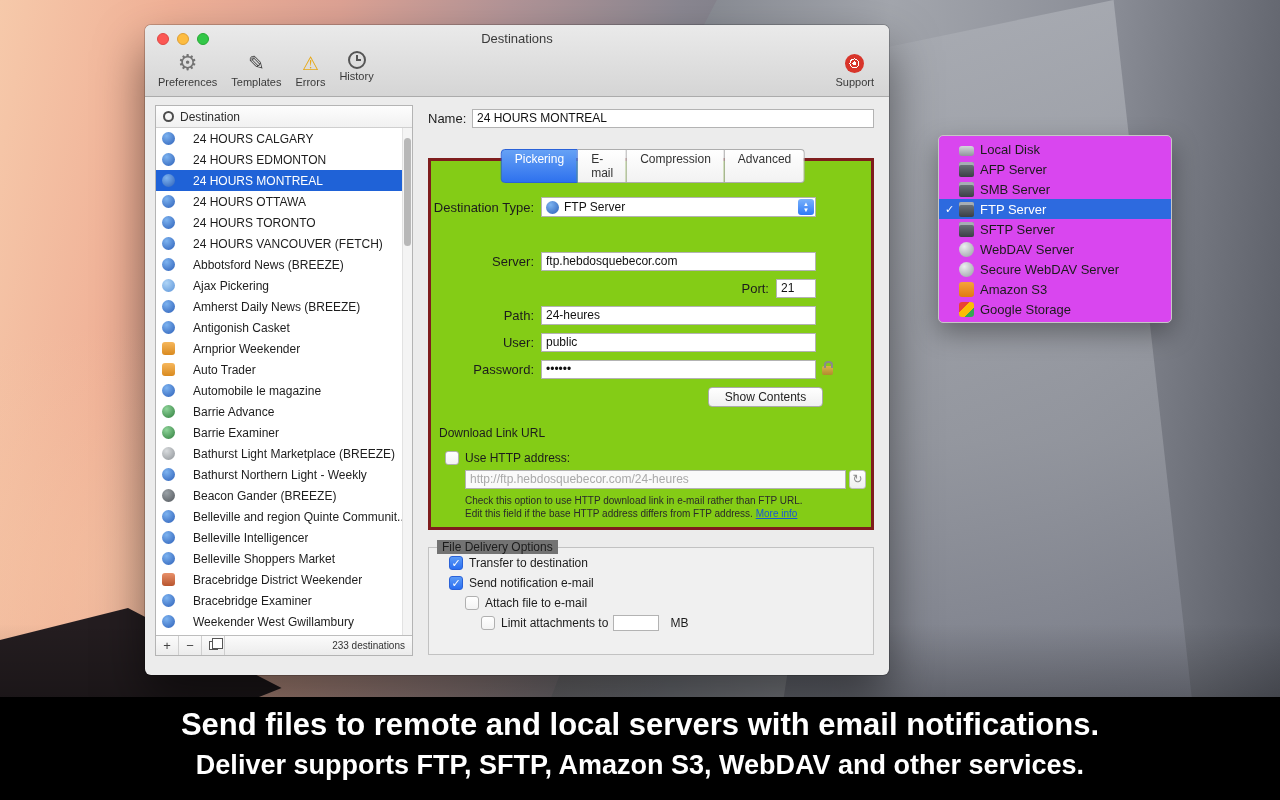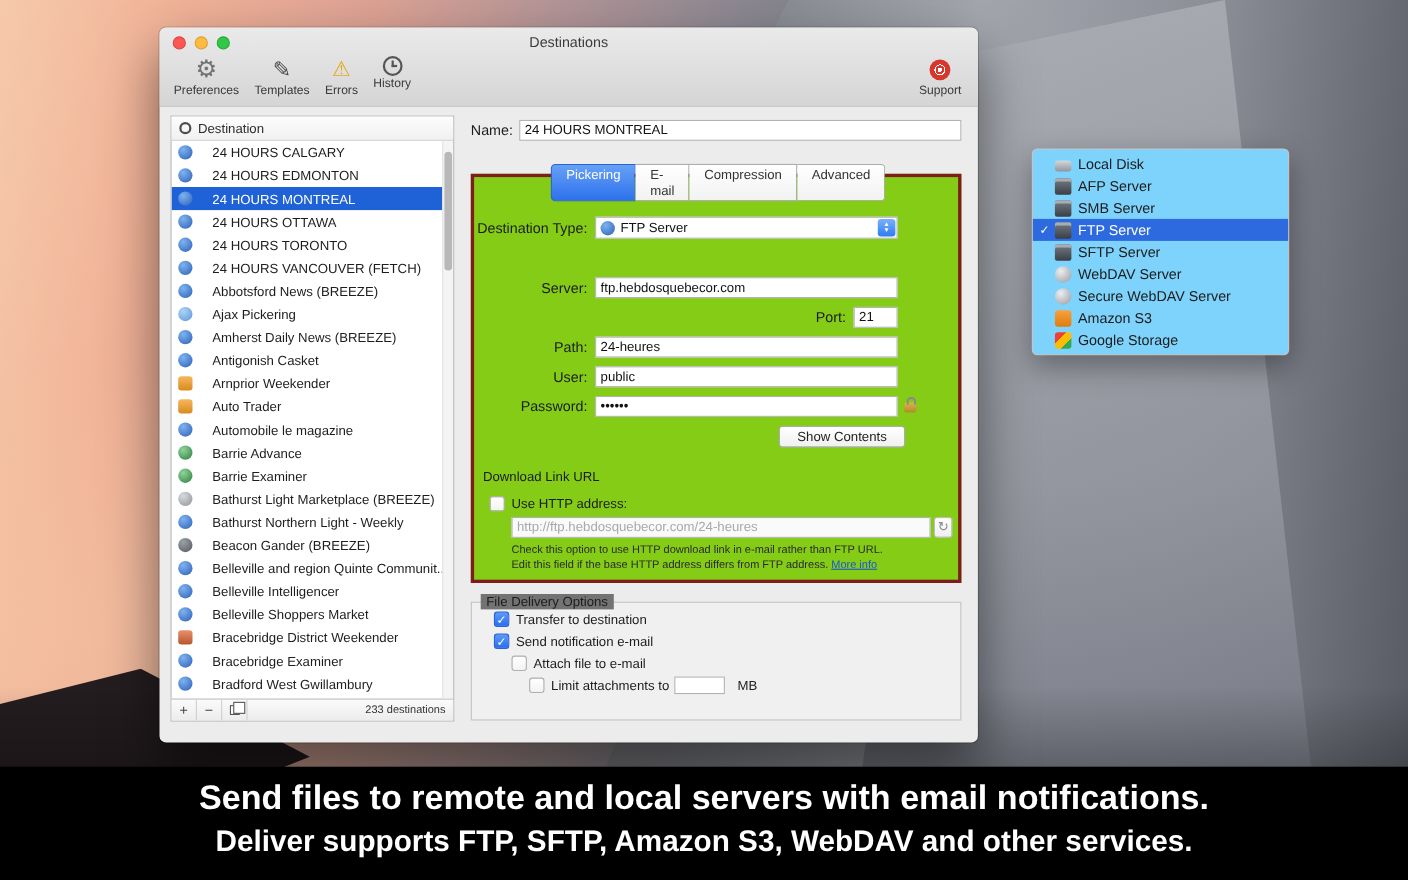--- a/index.html
+++ b/index.html
@@ -147,21 +147,21 @@
     border:1px solid #c2c2c2; background:#f0f0f0; padding-top:5px; }
   .fdo-legend { position:absolute; top:-8px; left:8px; background:#737373;
     padding:0 5px; font-size:12px; color:#1c1c1c; }
   .opt { display:flex; align-items:center; height:20px; margin-left:20px; font-size:12px; color:#1c1c1c; }
   .opt.i1 { margin-left:36px; }
   .opt.i2 { margin-left:52px; }
   .mini { width:46px; height:16px; border:1px solid #b3b3b3; background:#fff; margin:0 5px;
     font-size:12px; padding:0 3px; font-family:"Liberation Sans",sans-serif; }
 
   
-  .popup { position:absolute; left:938px; top:135px; width:234px; background:#7dd3fc;
+  .popup { position:absolute; left:938px; top:135px; width:234px; background:#d946ef;
     border:1px solid #c6c6c6; border-radius:5px; padding:3px 0; z-index:50;
     box-shadow:0 10px 26px rgba(0,0,0,.35); }
   .mrow { height:20px; display:flex; align-items:center; font-size:13px; color:#1c1c1c; padding:0 6px; }
   .mrow.sel { background:#2d6adf; color:#fff; }
   .mck { width:14px; font-size:11px; text-align:left; flex:0 0 14px; }
   .mic { width:15px; height:15px; margin-right:6px; flex:0 0 15px; }
   .ic-disk { background:linear-gradient(#d4d8dc,#8f959c); border-radius:3px; height:10px; margin-top:3px; }
   .ic-server { background:linear-gradient(#767d85,#3a3f46); border-radius:2px;
     box-shadow:inset 0 3px 0 #a6adb4; }
   .ic-webdav { background:radial-gradient(circle at 35% 30%, #eceef0, #969ca2); border-radius:50%; }
@@ -318,21 +318,21 @@
           <div class="srow">
             <span class="sic box-red"></span>
             <span class="slb">Bracebridge District Weekender</span>
           </div>
           <div class="srow">
             <span class="sic globe-blue"></span>
             <span class="slb">Bracebridge Examiner</span>
           </div>
           <div class="srow">
             <span class="sic globe-blue"></span>
-            <span class="slb">Bradford West Gwillambury</span>
+            <span class="slb">Weekender West Gwillambury</span>
           </div>
           <div class="srow"></div>
         </div>
       <div class="sfoot">
         <div class="fbtn">+</div>
         <div class="fbtn">−</div>
         <div class="fbtn">
             <span class="ic-duplicate"></span>
           </div>
         <div class="scount">233 destinations</div>

